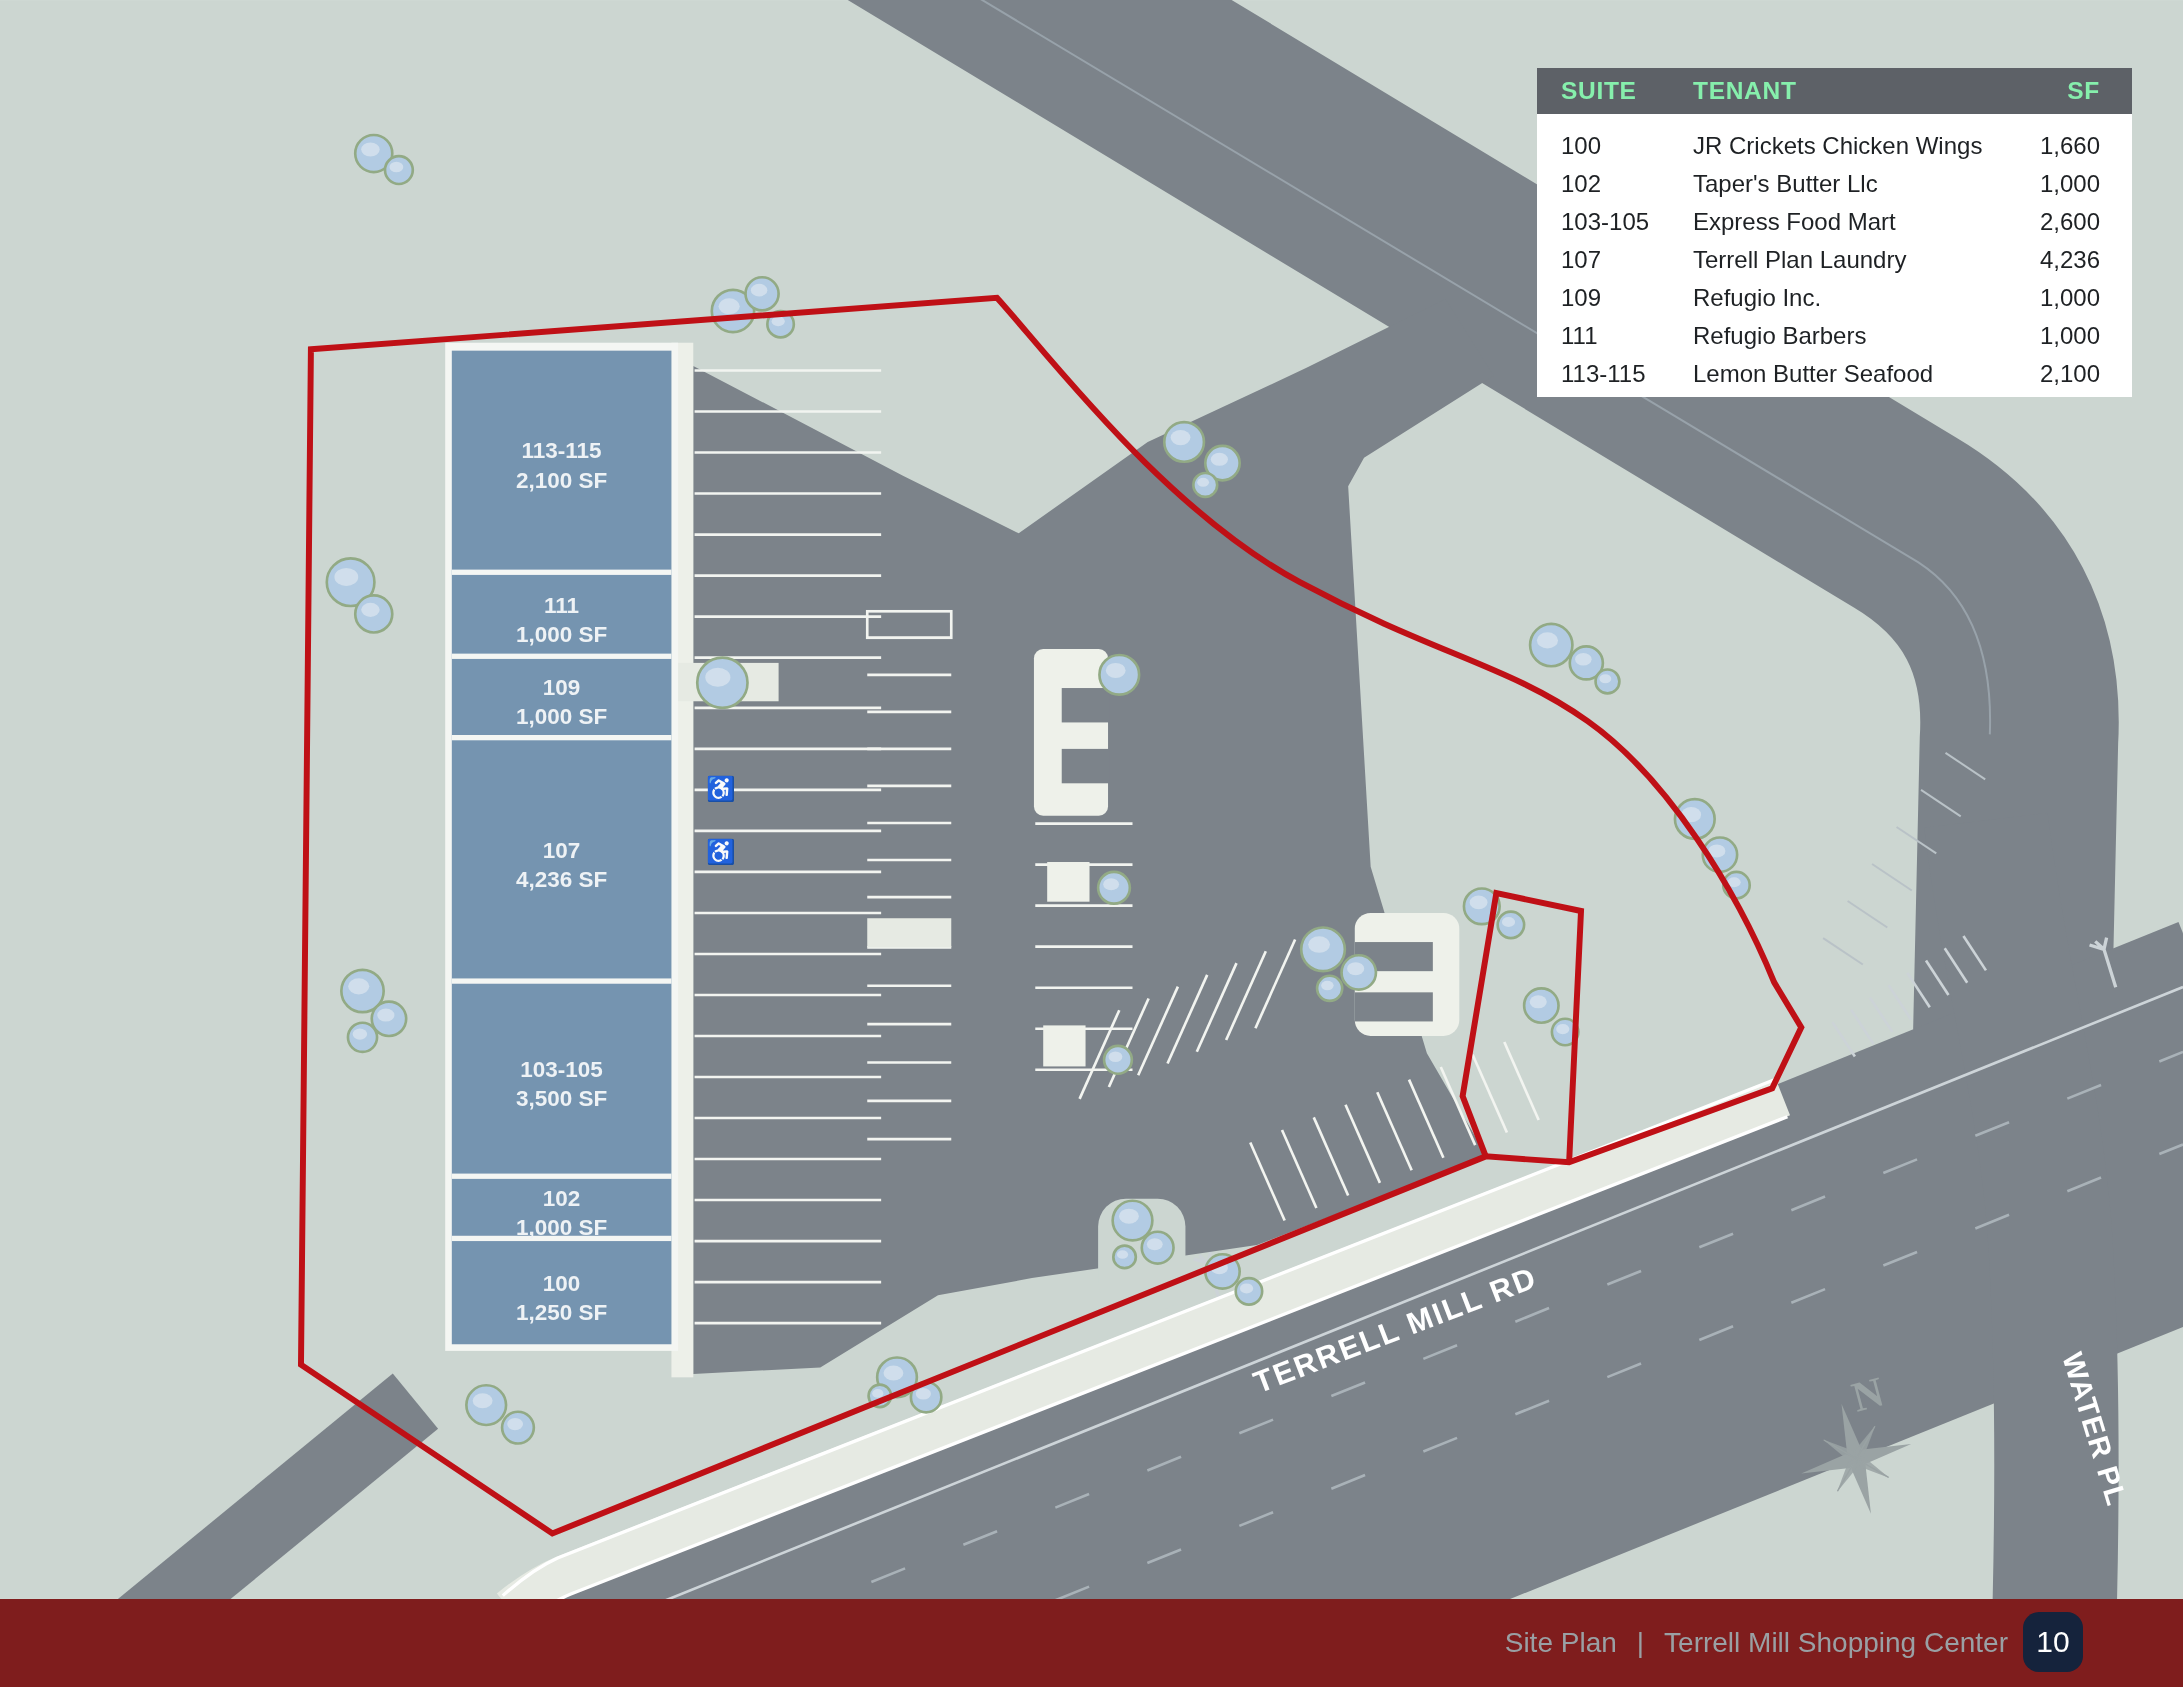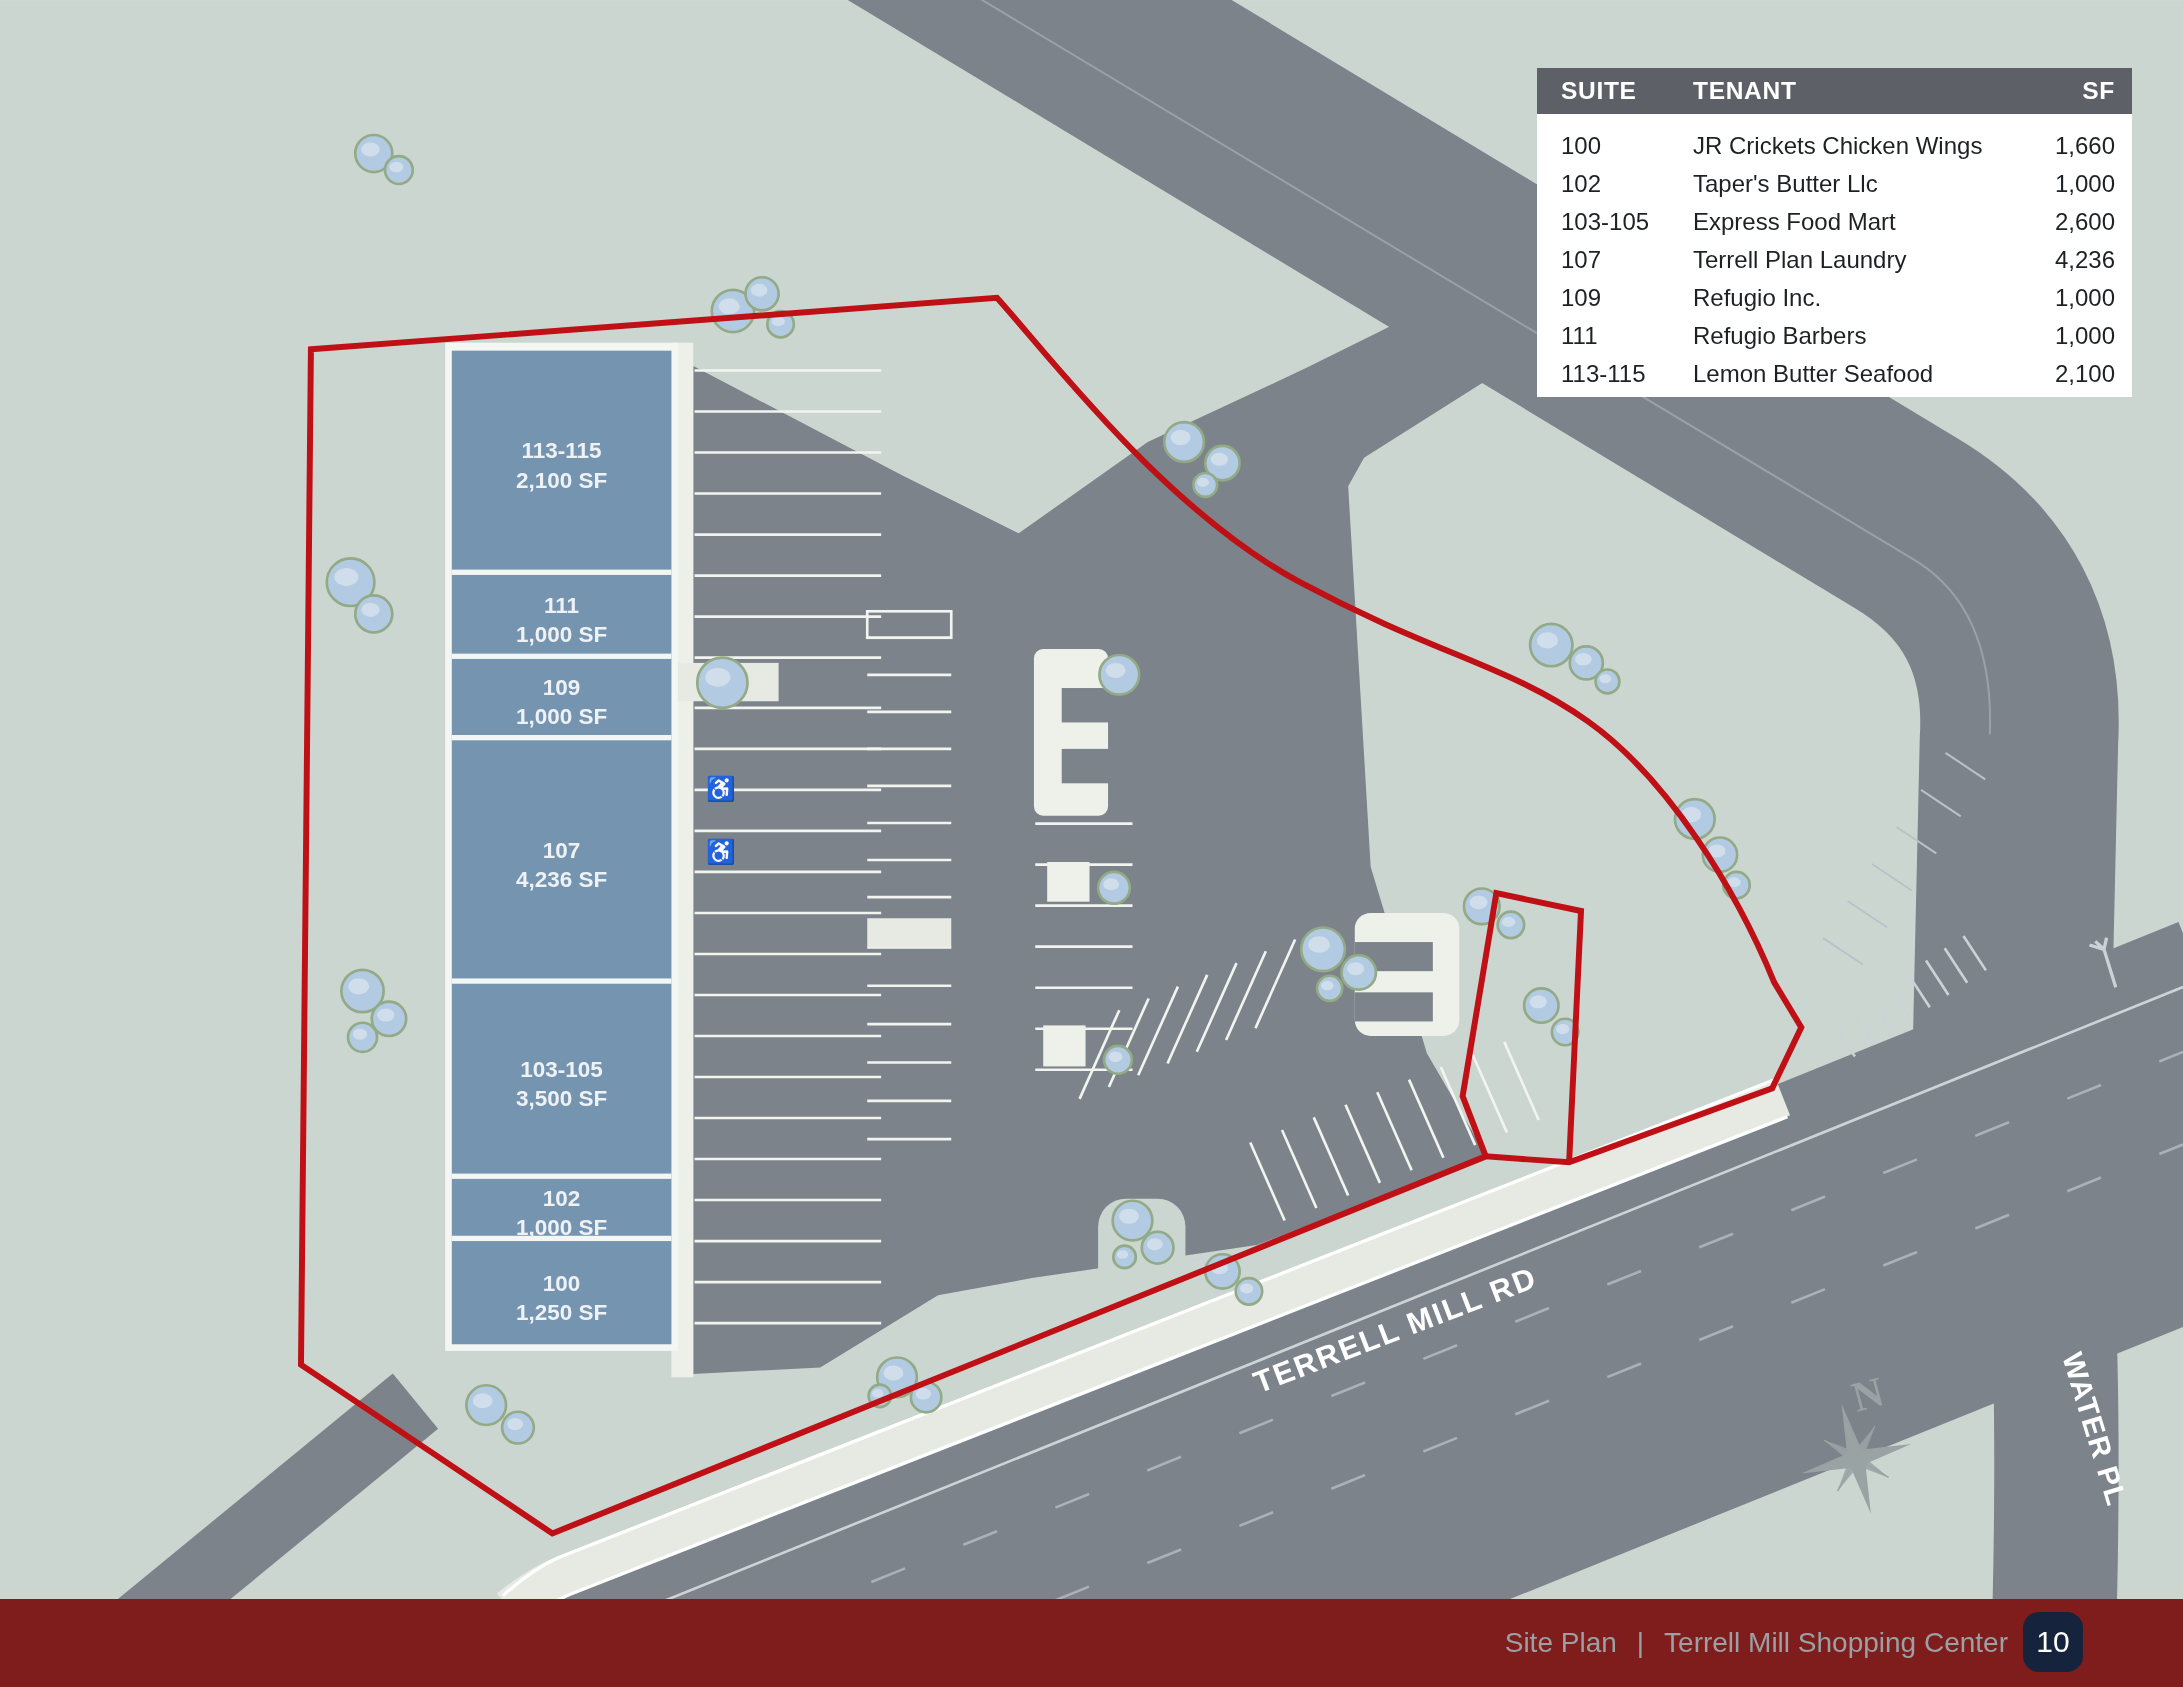--- a/index.html
+++ b/index.html
@@ -4,27 +4,27 @@
 <style>
   html,body{margin:0;padding:0;background:#ffffff;}
   .page{position:relative;width:2183px;height:1687px;background:#ffffff;overflow:hidden;
         font-family:"Liberation Sans",sans-serif;}
   .map{position:absolute;left:0;top:0;width:2183px;height:1599px;overflow:hidden;}
   svg text{user-select:none;}
 
   
   .tenant-table{position:absolute;left:1537px;top:68px;width:595px;height:329px;
                 background:#ffffff;}
-  .tt-head{display:flex;align-items:center;height:46px;background:#5d6167;color:#ffffff;
+  .tt-head{display:flex;align-items:center;height:46px;background:#5d6167;color:#86efac;
            font-size:24.5px;font-weight:bold;letter-spacing:0.7px;}
   .tt-body{padding-top:13.2px;}
   .tt-row{display:flex;align-items:center;height:38px;font-size:24px;color:#1e2124;}
   .col-suite{width:132px;padding-left:24px;flex:none;}
   .col-tenant{flex:1;}
-  .col-sf{width:99px;padding-right:17px;flex:none;text-align:right;}
+  .col-sf{width:99px;padding-right:32px;flex:none;text-align:right;}
 
   
   .footer{position:absolute;left:0;top:1599px;width:2183px;height:88px;background:#7f1d1d;}
   .footer-text{position:absolute;right:175px;top:28px;display:flex;gap:20px;
                font-size:28px;color:#9aa0a4;white-space:nowrap;}
   .page-box{position:absolute;left:2023px;top:13.2px;width:60px;height:60px;background:#15233c;
             color:#ffffff;font-size:30px;display:flex;align-items:center;justify-content:center;border-radius:16px;}
 </style>
 </head>
 <body>

